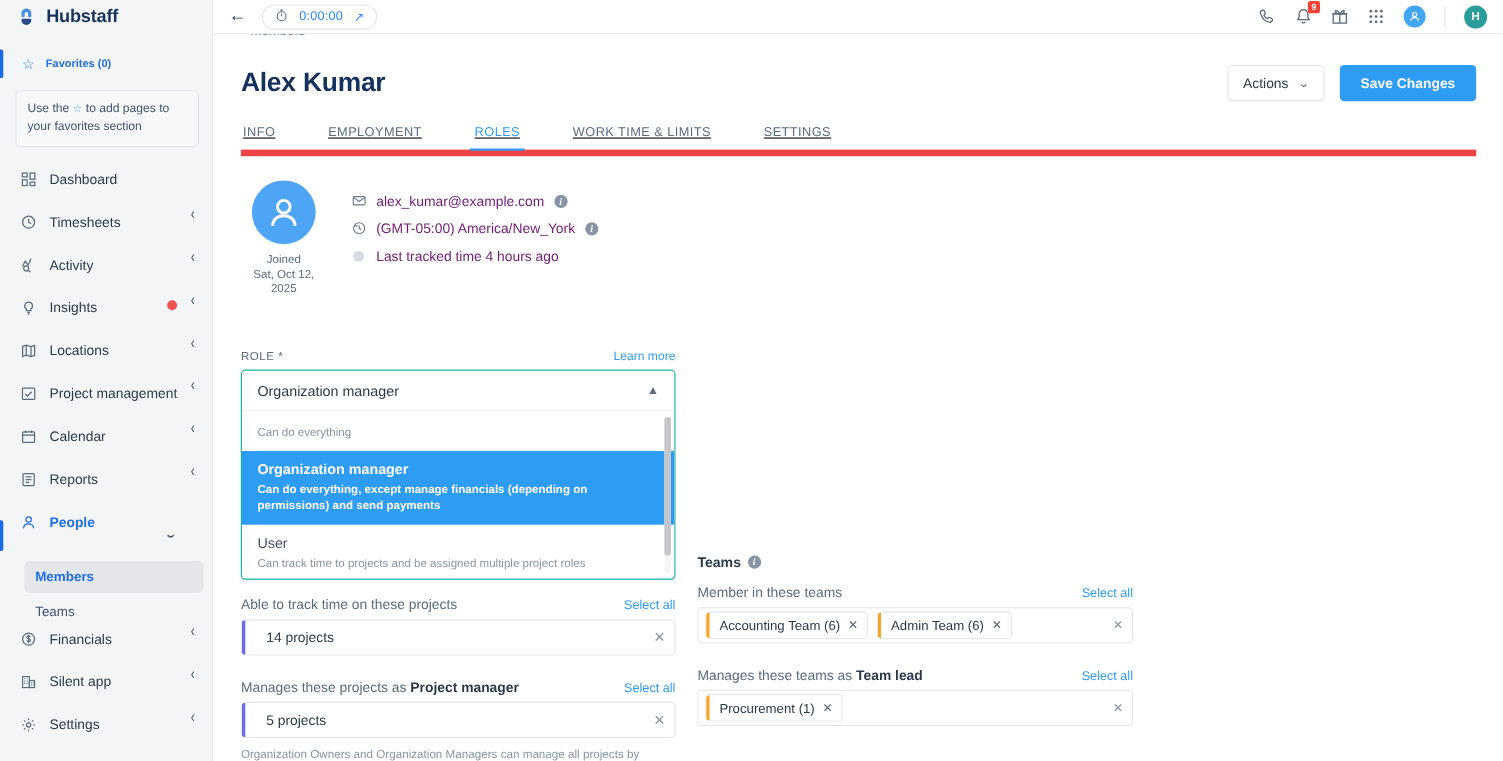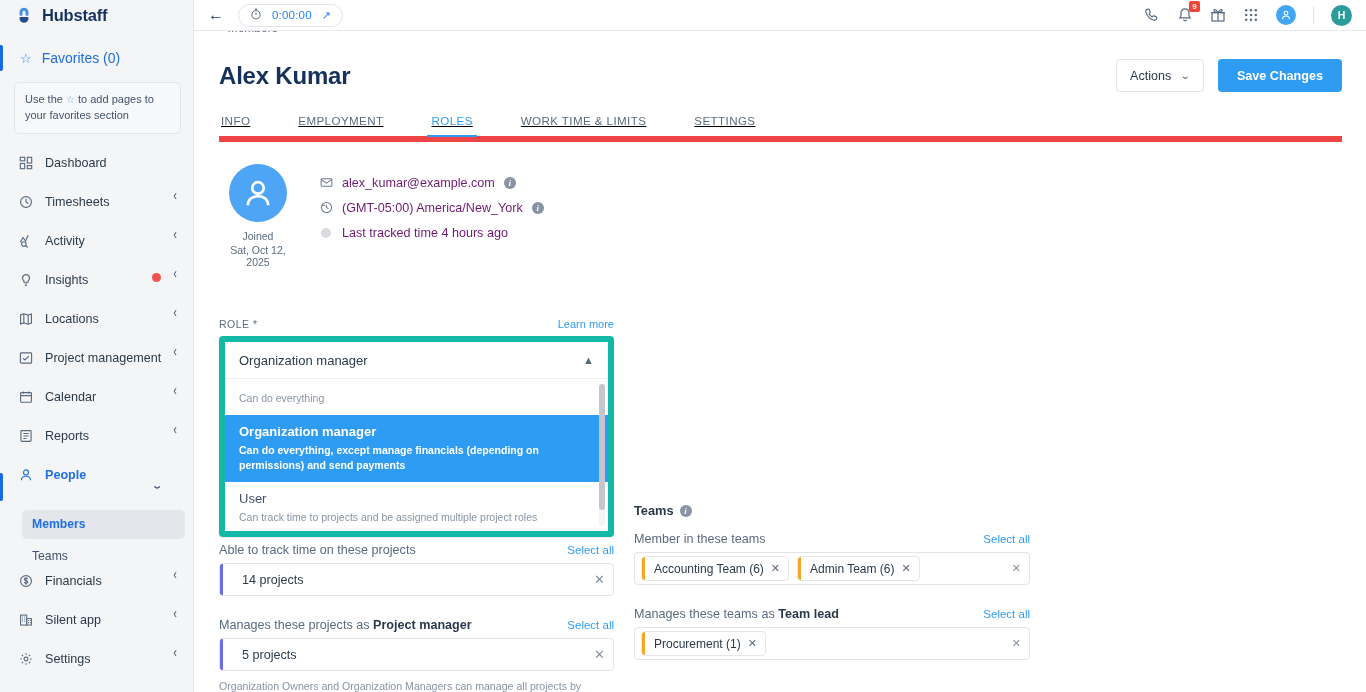--- a/index.html
+++ b/index.html
@@ -36,21 +36,21 @@
     height: 30px; display: flex; align-items: center;
     gap: 10px; padding-left: 20px;
     position: relative;
     margin-top: 12px;
   }
   .fav-row::before {
     content: ""; position: absolute; left: 0; top: 2px;
     width: 3px; height: 26px; background: #1b6ae4; border-radius: 0 2px 2px 0;
   }
   .fav-star { color: #2684ff; font-size: 13px; line-height: 1; }
-  .fav-label { color: #1f6fe0; font-size: 14px; font-weight: normal; }
+  .fav-label { color: #1f6fe0; font-size: 10px; font-weight: bold; }
 
   .fav-hint {
     margin: 9px 12px 0 14px;
     border: 1px solid #e2e4e8; border-radius: 5px;
     background: #f7f8fa;
     padding: 9px 10px;
     font-size: 11px; line-height: 1.45; color: #42526e;
   }
   .fav-hint .mini-star { color: #6ba4f0; font-size: 10px; }
 
@@ -201,21 +201,21 @@
     display: flex; align-items: baseline;
     font-size: 10.5px; letter-spacing: .5px; color: #5a6b7f;
   }
   .field-head .learn {
     margin-left: auto; color: #2f9cf4; font-size: 11px; letter-spacing: 0; cursor: pointer;
   }
 
   
   .select-wrap {
     position: absolute; left: 0; top: 18px; width: 395px;
-    border: 6px solid #14b8a6; border-radius: 4px;
+    border: 1px solid #14b8a6; border-radius: 4px;
     background: #fff; z-index: 20;
     box-shadow: 0 1px 2px rgba(9,30,66,.08);
     overflow: hidden;
   }
   .select-value {
     height: 37px; display: flex; align-items: center;
     padding: 0 14px; font-size: 13px; color: #2b3a4a;
     border-bottom: 1px solid #eceef1;
   }
   .select-value .caret { margin-left: auto; color: #5a6b7f; font-size: 11px; }

